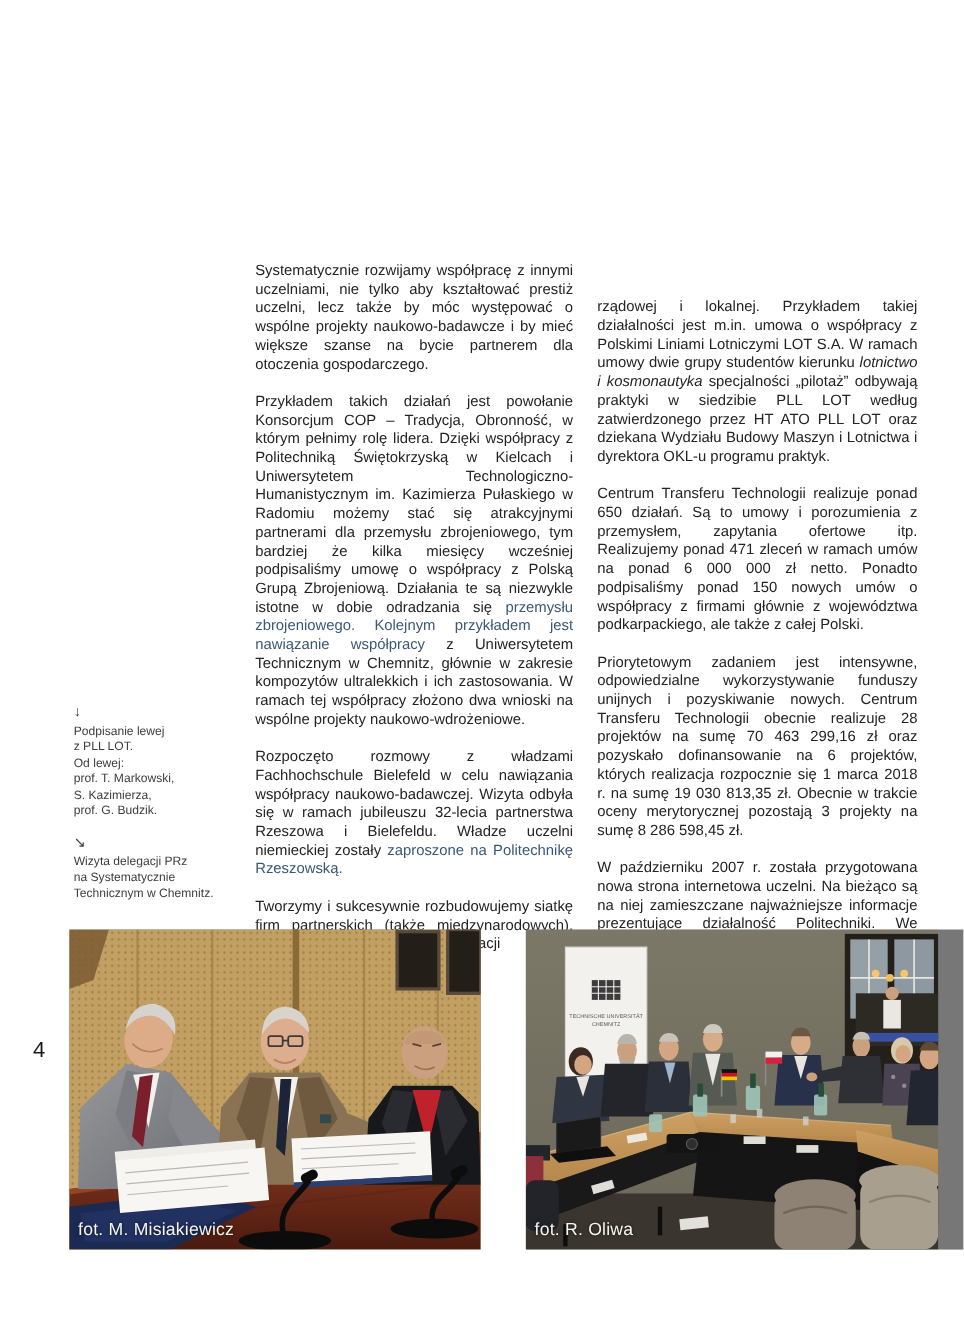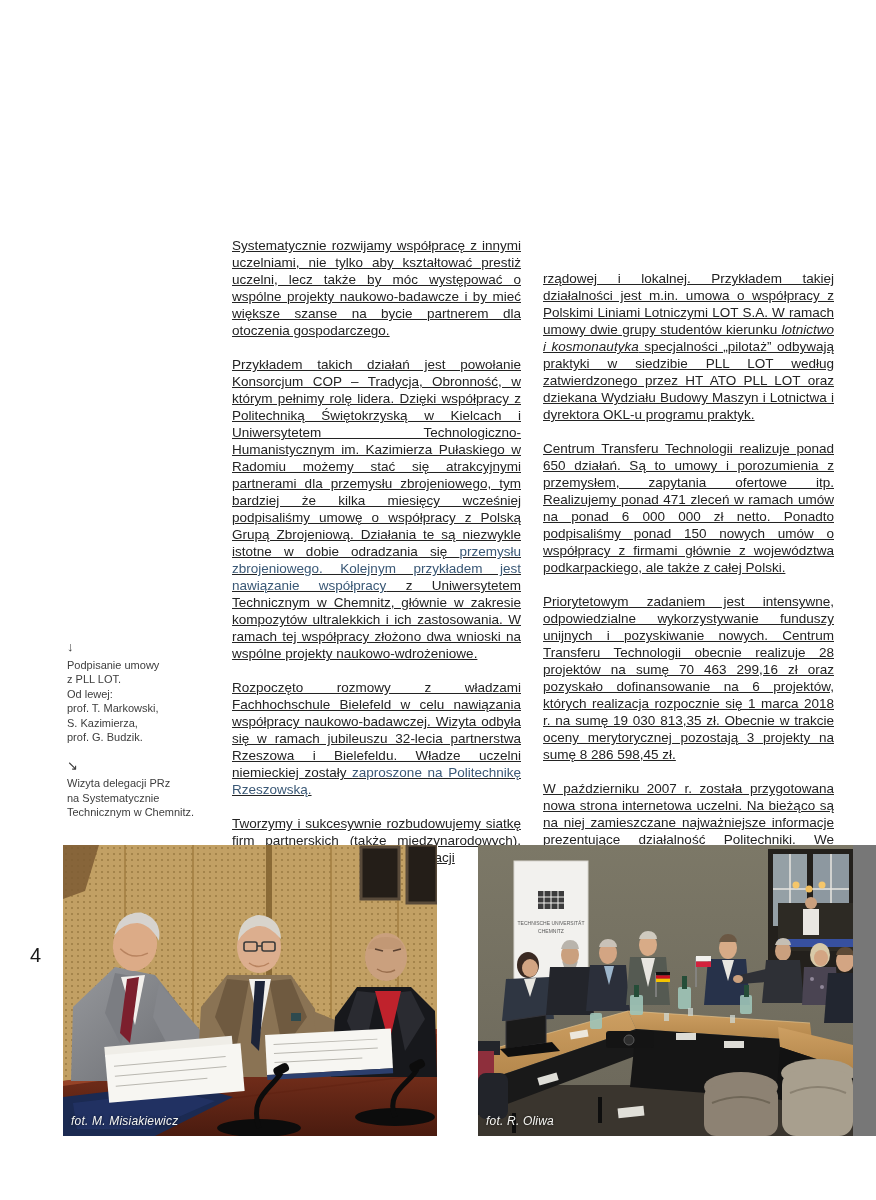--- a/index.html
+++ b/index.html
@@ -17,46 +17,46 @@
   .caption-block{margin-bottom:14px;}
   .caption-arrow{font-size:13px;color:#3d3d3d;margin-bottom:3px;}
   .caption-line{display:block;}
   .col{
     position:absolute;top:237px;width:289px;
     font-size:13.5px;line-height:17px;text-align:justify;
     color:#232323;hyphens:auto;-webkit-hyphens:auto;
   }
   .col1{left:232px;}
   .col2{left:543px;width:291px;margin-top:33px;}
-  .col p{margin:0 0 17px 0;text-decoration:underline;}
+  .col p{margin:0 0 17px 0;}
   .col p:last-child{margin-bottom:0;}
   .seg-blue{color:#3a5876;}
   .seg-italic{font-style:italic;}
   .photo{
     position:absolute;top:845px;height:291px;overflow:hidden;background:#777;
   }
   .photo-left{left:63px;width:374px;}
   .photo-right{left:478px;width:437px;}
   .photo svg{display:block;}
   .credit{
-    position:absolute;left:8px;bottom:8px;font-size:12px;color:#f5f5f2;
-    text-shadow:0 0 3px rgba(0,0,0,.6);letter-spacing:.2px;font-style:italic;
+    position:absolute;left:8px;bottom:8px;font-size:16px;color:#f5f5f2;
+    text-shadow:0 0 3px rgba(0,0,0,.6);letter-spacing:.2px;
   }
 </style>
 </head>
 <body>
 
 <div class="page">
 
   <div class="page-number">4</div>
 
   <div class="captions">
       <div class="caption-block">
         <div class="caption-arrow">↓</div>
-        <span class="caption-line">Podpisanie umowy</span>
+        <span class="caption-line">Podpisanie lewej</span>
         <span class="caption-line">z PLL LOT.</span>
         <span class="caption-line">Od lewej:</span>
         <span class="caption-line">prof. T. Markowski,</span>
         <span class="caption-line">S. Kazimierza,</span>
         <span class="caption-line">prof. G. Budzik.</span>
       </div>
       <div class="caption-block">
         <div class="caption-arrow">↘</div>
         <span class="caption-line">Wizyta delegacji PRz</span>
         <span class="caption-line">na Systematycznie</span>

